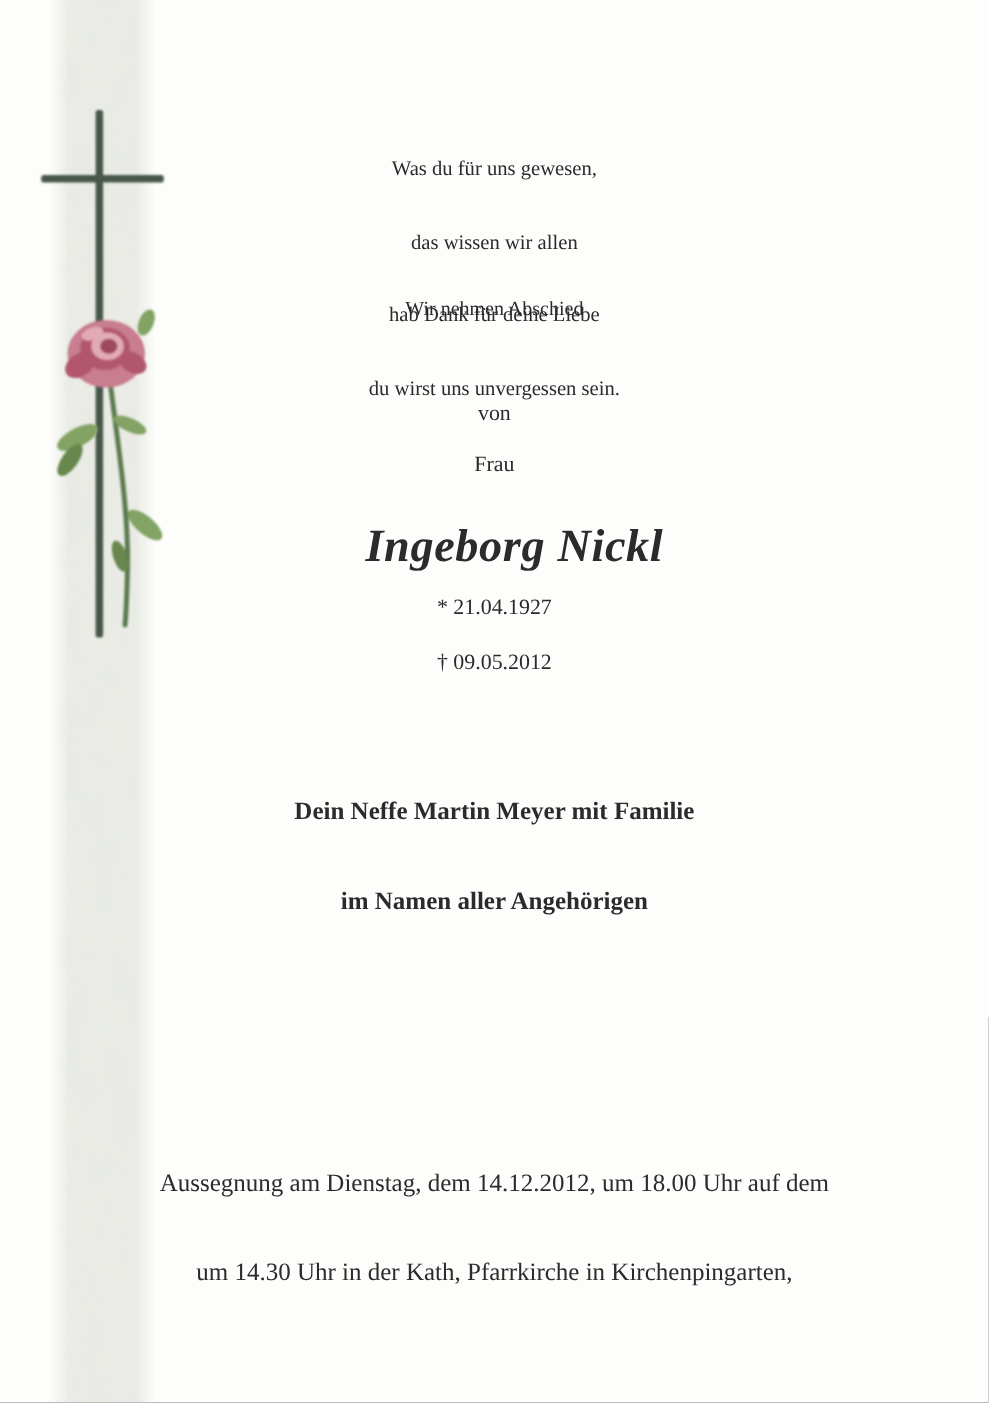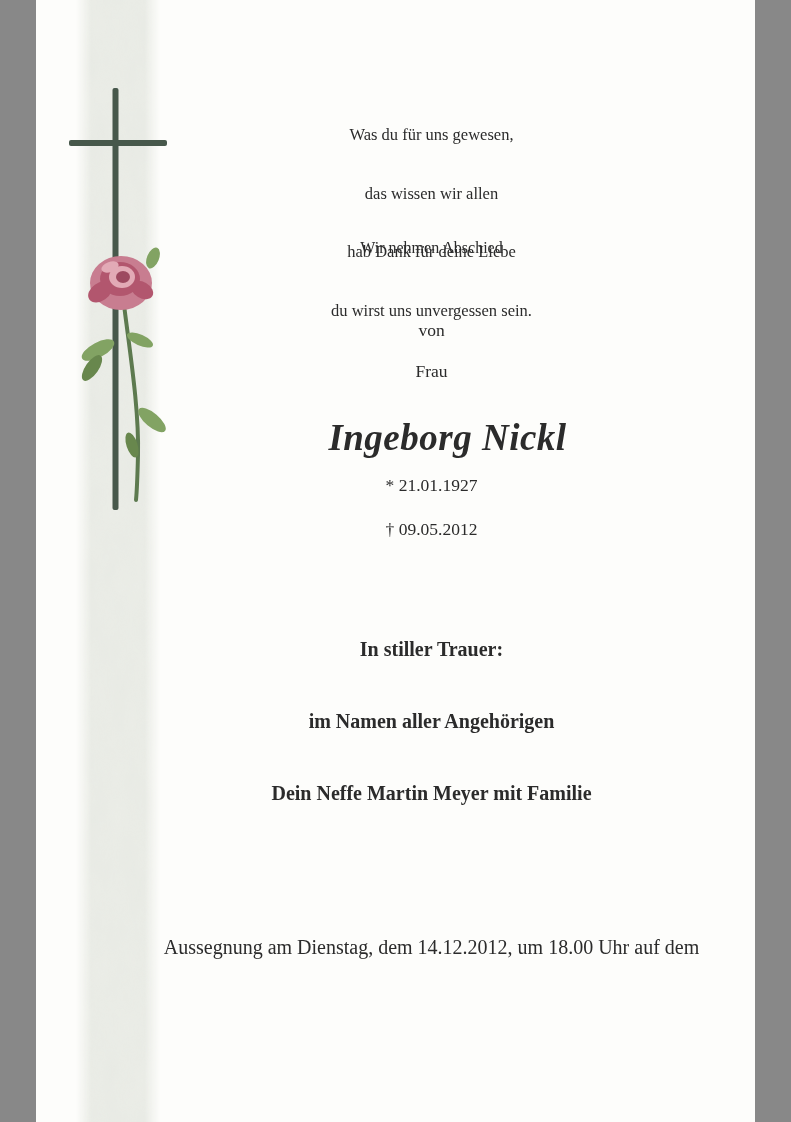--- a/index.html
+++ b/index.html
@@ -1,18 +1,18 @@
 <!DOCTYPE html>
 <html><head>
 <meta charset="utf-8">
 <style>
   html,body{margin:0;padding:0;background:#888;}
   .page{
     position:relative;
-    width:719px;height:1122px;
+    width:791px;height:1122px;
     margin:0 auto;
     background:#fdfdfb;
     font-family:"Liberation Serif", serif;
     color:#2b2b2b;
     overflow:hidden;
   }
   .ribbon{position:absolute;left:0;top:0;}
   .tblock{position:absolute;left:0;width:791px;text-align:center;white-space:pre;}
   .verse{top:86px;font-size:16.5px;line-height:19.5px;}
   .farewell{top:239px;font-size:16px;}
@@ -95,30 +95,30 @@
     <div>das wissen wir allen</div>
     <div>hab Dank für deine Liebe</div>
     <div>du wirst uns unvergessen sein.</div>
   </div>
 
   <div class="tblock farewell">Wir nehmen Abschied</div>
   <div class="tblock von">von</div>
   <div class="tblock salutation">Frau</div>
 
   <h1 class="tblock name">Ingeborg Nickl</h1>
-  <div class="tblock birth">* 21.01.1927</div>
+  <div class="tblock birth">* 21.04.1927</div>
   <div class="tblock death">† 09.05.2012</div>
 
   <div class="tblock mourners">
-    <div>In stiller Trauer:</div>
+    <div>Dein Neffe Martin Meyer mit Familie</div>
     <div>im Namen aller Angehörigen</div>
-    <div>Dein Neffe Martin Meyer mit Familie</div>
   </div>
 
   <div class="tblock service">
     <div>Aussegnung am Dienstag, dem 14.12.2012, um 18.00 Uhr auf dem</div>
+    <div>um 14.30 Uhr in der Kath, Pfarrkirche in Kirchenpingarten,</div>
     
     
   </div>
 
   <div class="print-code">© HPV 5922</div>
 
 </div>
 
 </body></html>

